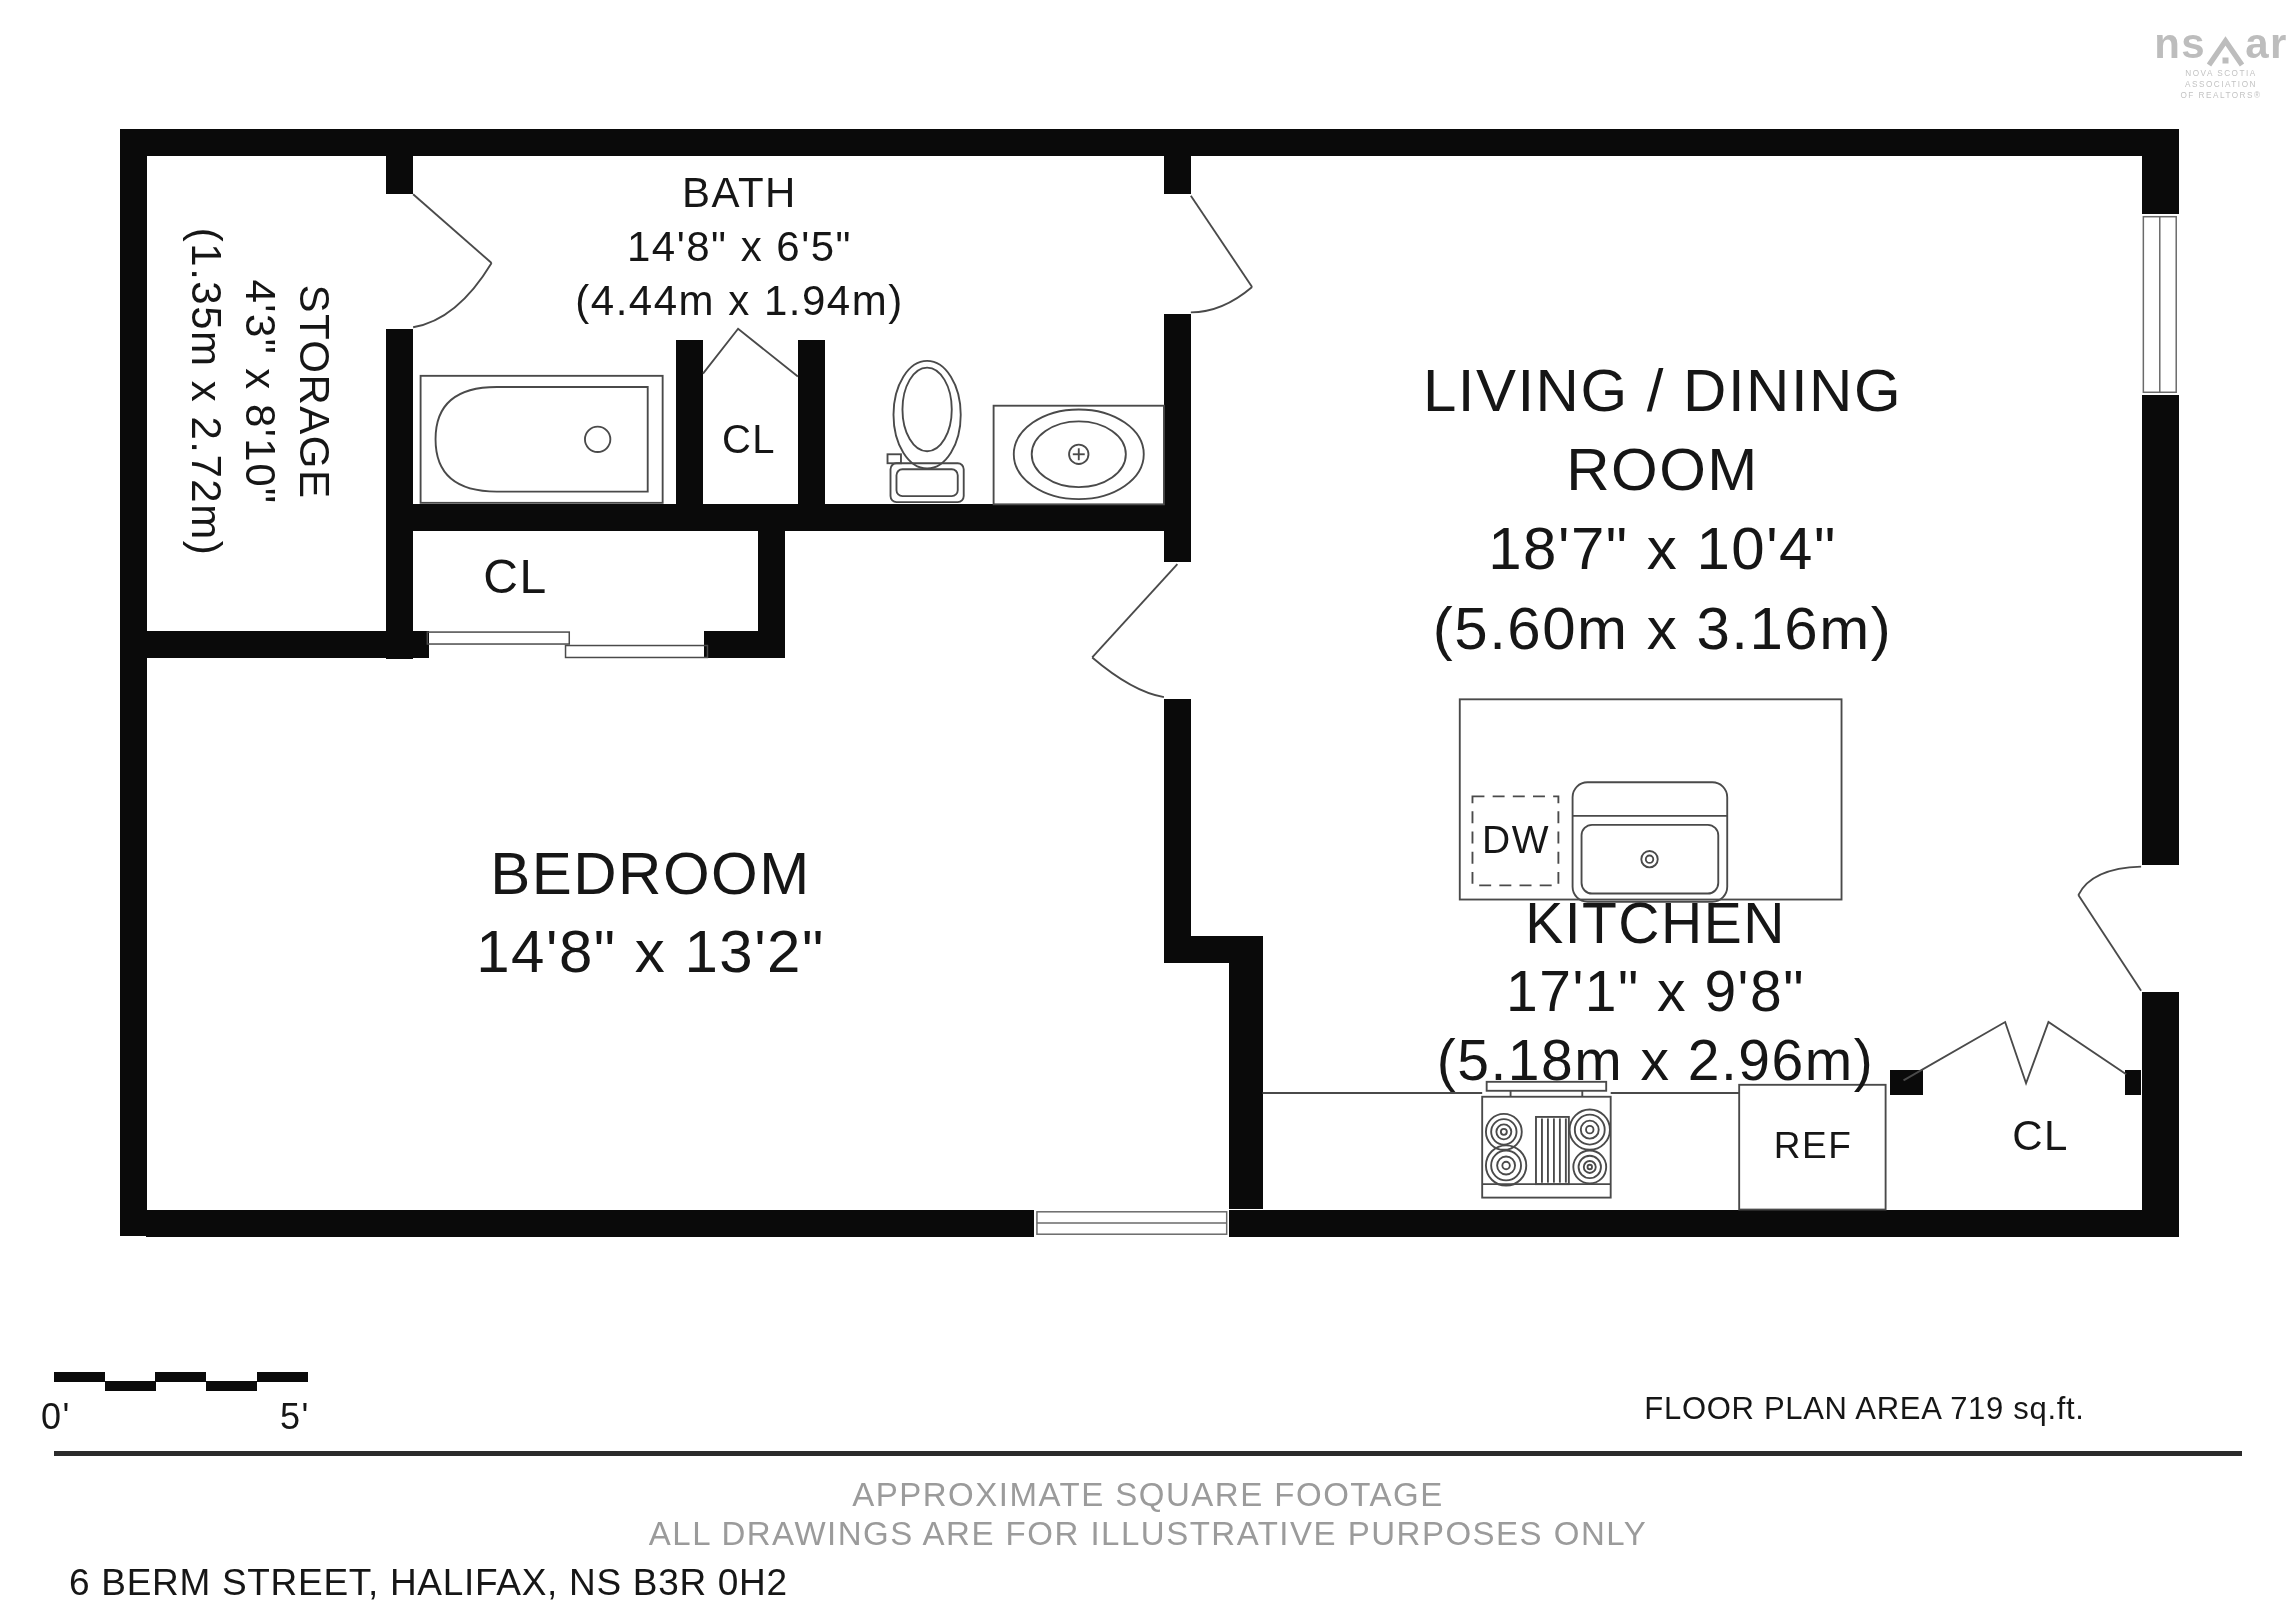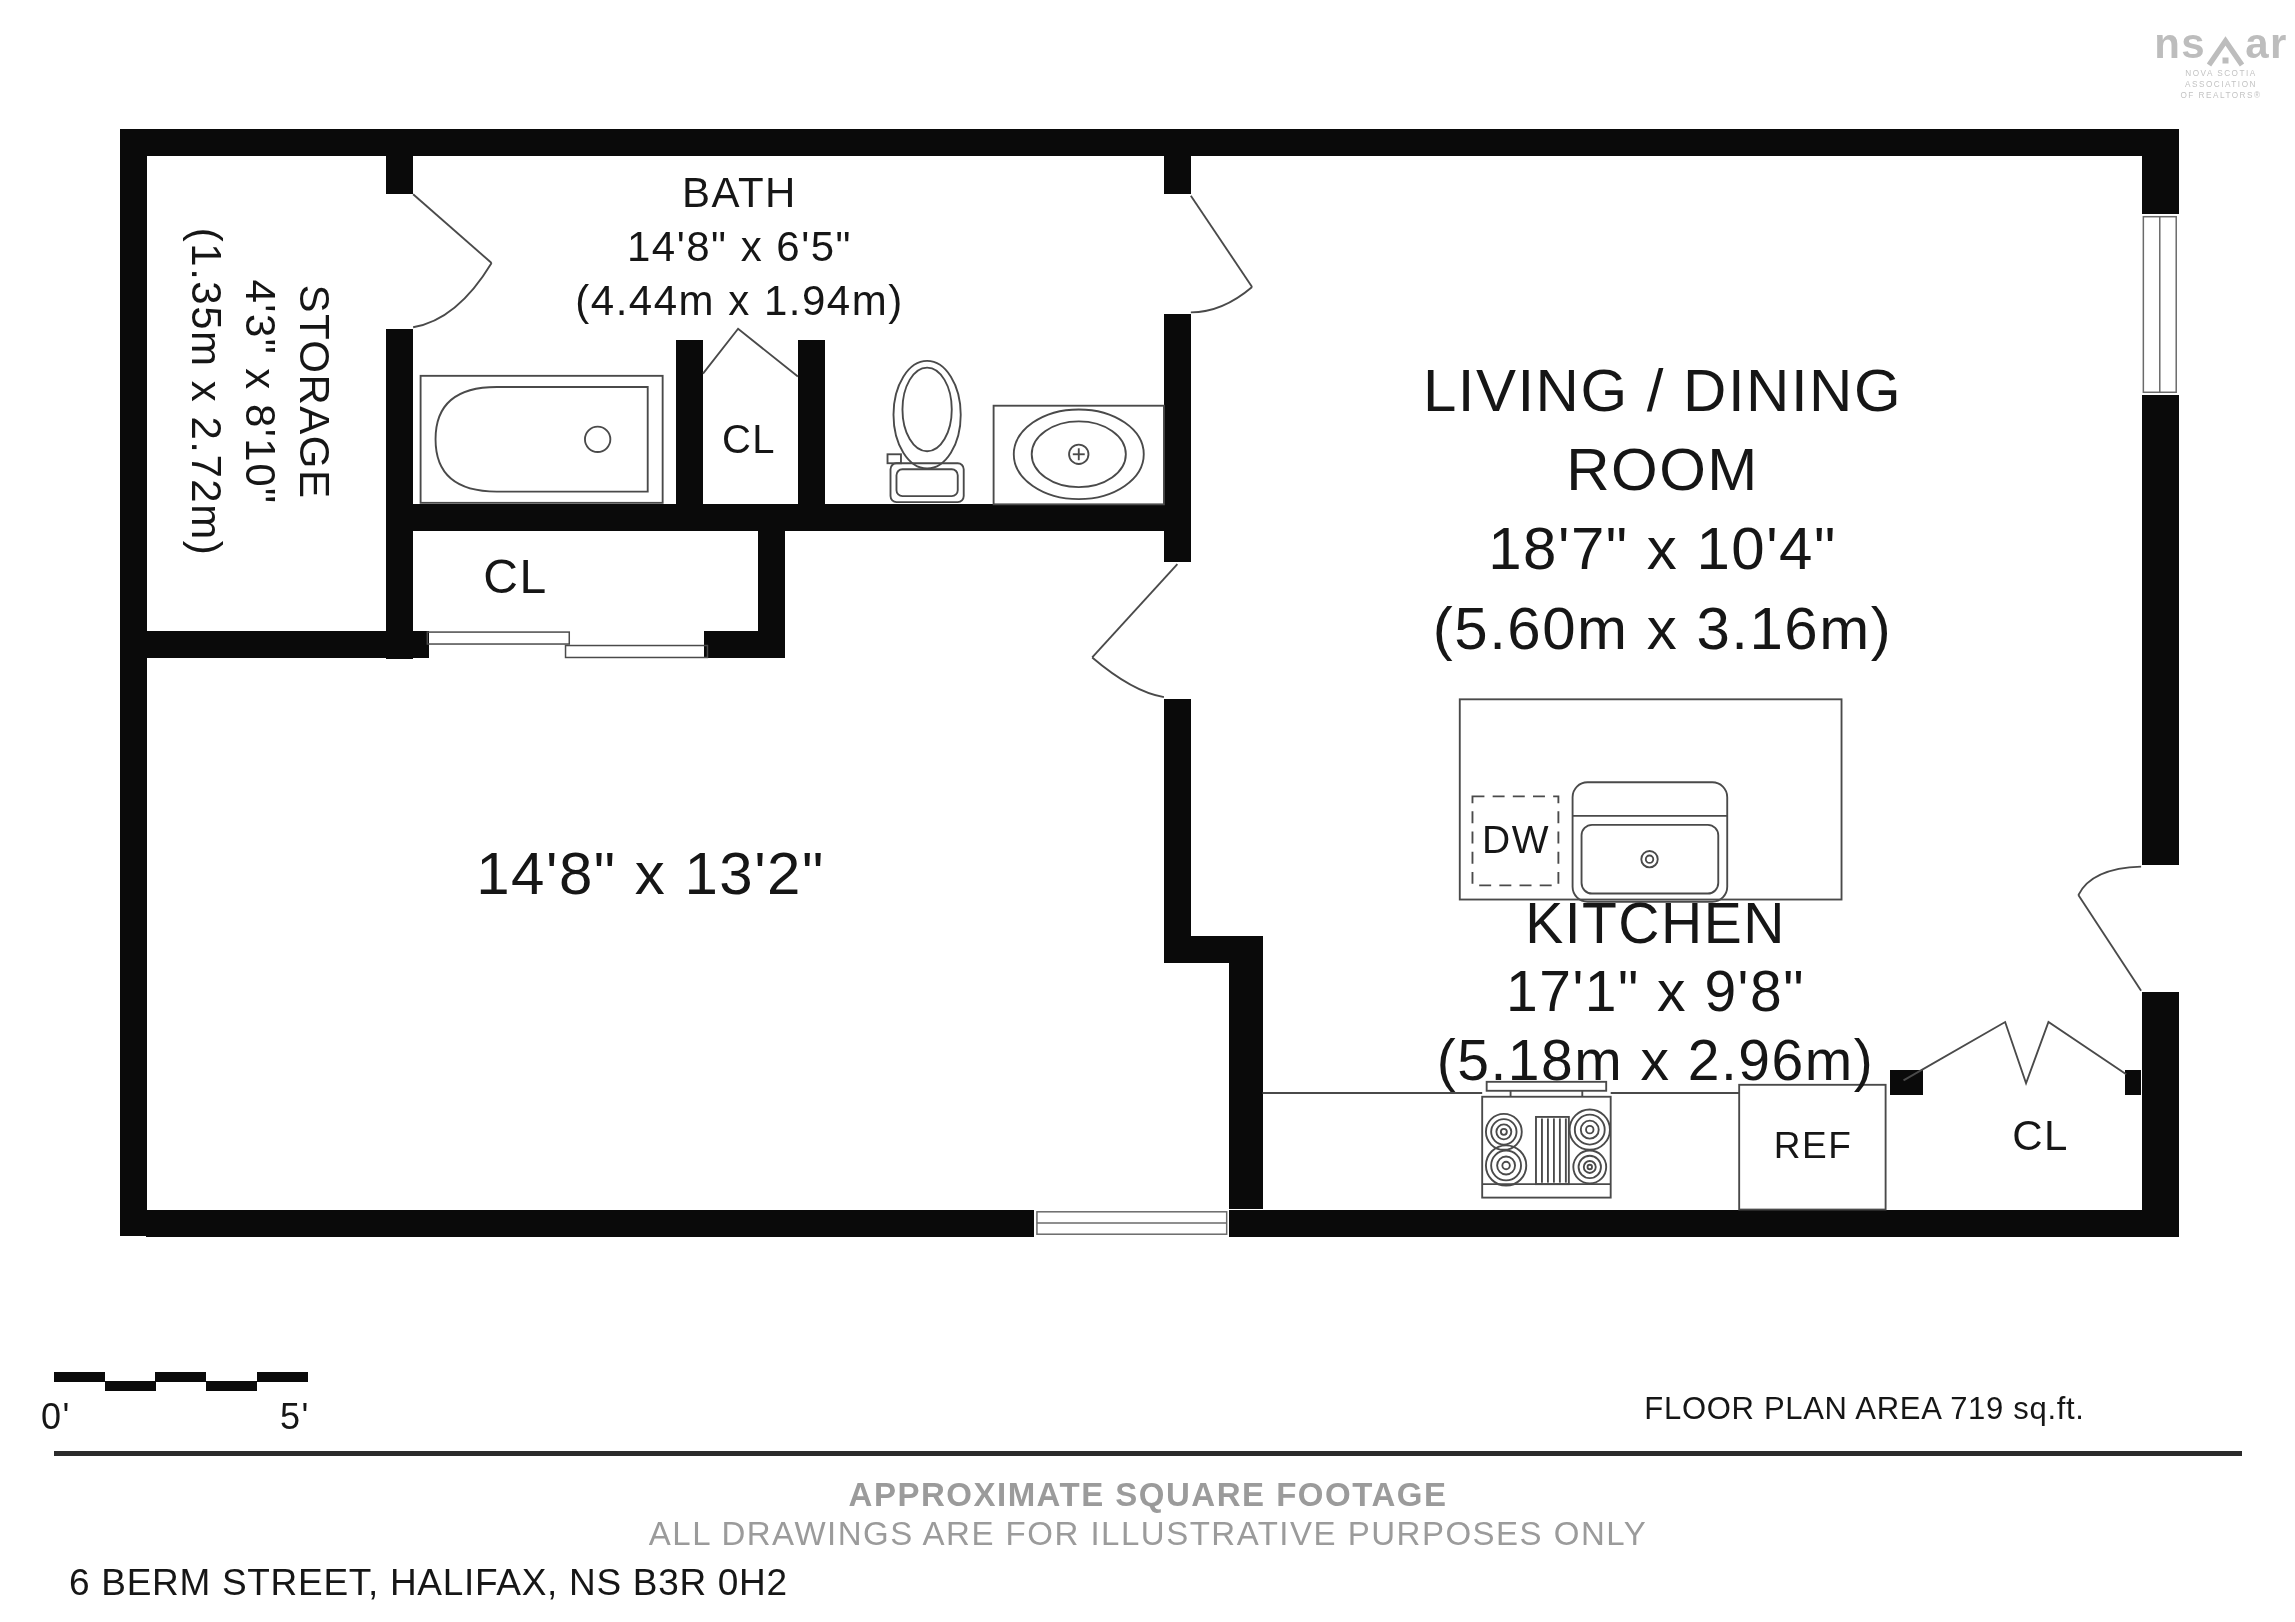--- a/index.html
+++ b/index.html
@@ -181,20 +181,21 @@
   </div>
 
   <div class="lbl room-label" style="left:1289px;top:351px;width:747px;line-height:1.32;">
     <div>LIVING / DINING</div>
     <div>ROOM</div>
     <div>18'7" x 10'4"</div>
     <div>(5.60m x 3.16m)</div>
   </div>
 
   <div class="lbl room-label" style="left:314px;top:835px;width:673px;">
+    <div>BEDROOM</div>
     <div>14'8" x 13'2"</div>
   </div>
 
   <div class="lbl room-label" style="left:1319px;top:889px;width:673px;font-size:57px;line-height:1.2;">
     <div>KITCHEN</div>
     <div>17'1" x 9'8"</div>
     <div>(5.18m x 2.96m)</div>
   </div>
 
   <div class="lbl" style="left:704px;top:417px;width:90px;font-size:40px;"><span>CL</span></div>
@@ -210,21 +211,21 @@
     <div class="dash" style="left:206px;top:1381px;"></div>
     <div class="dash" style="left:257px;top:1372px;"></div>
     <div class="lbl" style="left:41px;top:1396px;width:60px;font-size:36px;text-align:left;"><span>0'</span></div>
     <div class="lbl" style="left:280px;top:1396px;width:60px;font-size:36px;text-align:left;"><span>5'</span></div>
   </div>
 
   <div class="lbl" style="left:1491px;top:1391px;width:747px;font-size:31px;text-align:center;letter-spacing:0.7px;"><span>FLOOR PLAN AREA 719 sq.ft.</span></div>
 
   <div class="rule" style="left:54px;top:1451px;width:2188px;height:4.5px;"></div>
 
-  <div class="lbl gray" style="left:401px;top:1476px;width:1494px;font-size:33px;font-weight:bold;"><span>APPROXIMATE SQUARE FOOTAGE</span></div>
+  <div class="lbl gray" style="left:401px;top:1476px;width:1494px;font-size:33px;"><span>APPROXIMATE SQUARE FOOTAGE</span></div>
   <div class="lbl gray" style="left:401px;top:1515px;width:1494px;font-size:33px;"><span>ALL DRAWINGS ARE FOR ILLUSTRATIVE PURPOSES ONLY</span></div>
 
   <div class="lbl" style="left:69px;top:1562px;width:1046px;font-size:37px;text-align:left;letter-spacing:0.7px;"><span>6 BERM STREET, HALIFAX, NS B3R 0H2</span></div>
 
   <div style="position:absolute;left:2152px;top:20px;width:138px;">
     <div class="logo-main">
       <span>ns</span>
         <svg width="39" height="33" viewBox="0 0 52 44" fill="none" stroke="#bdbdbd" stroke-width="7">
         <path d="M4,40 L26,8 L48,40"></path>
         <rect x="22" y="30" width="8" height="8" fill="#bdbdbd" stroke="none"></rect>

